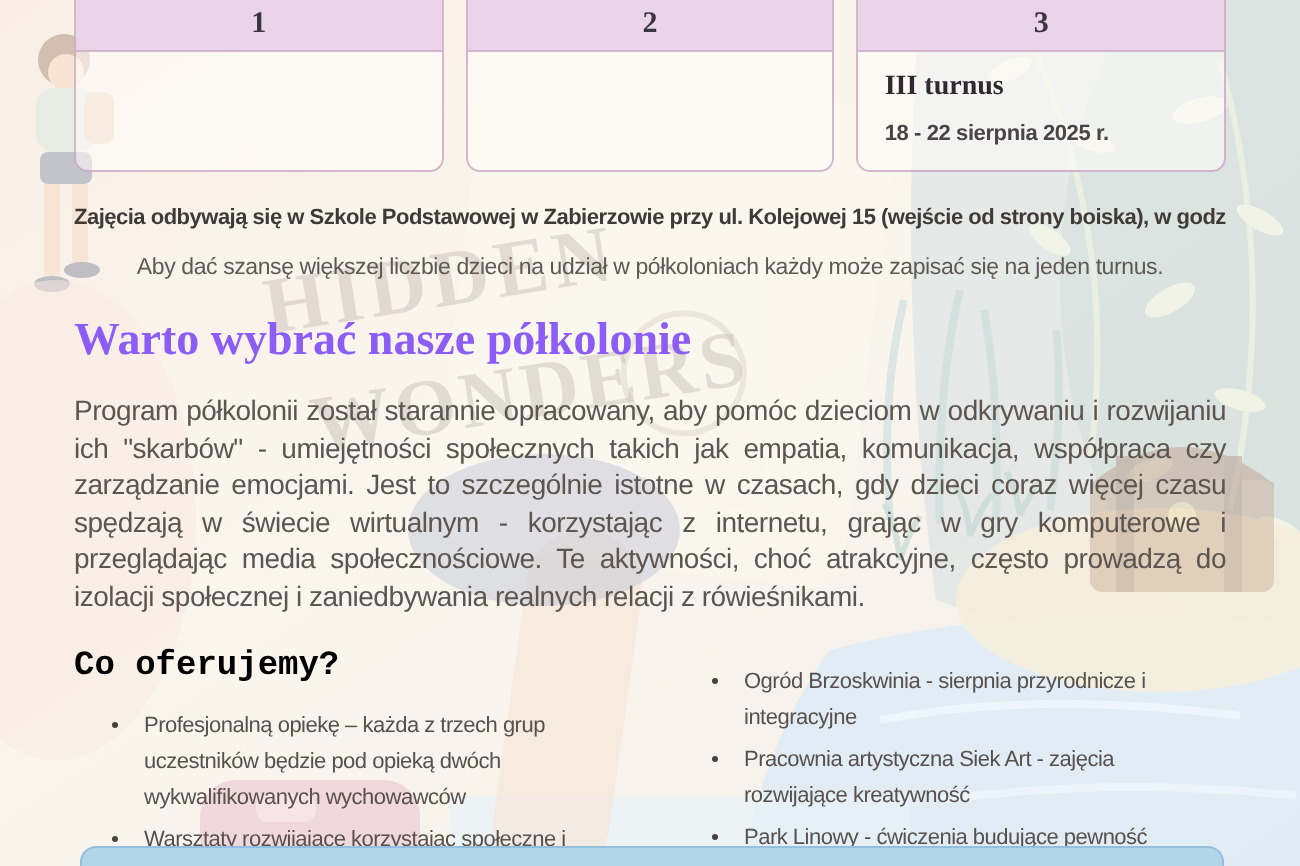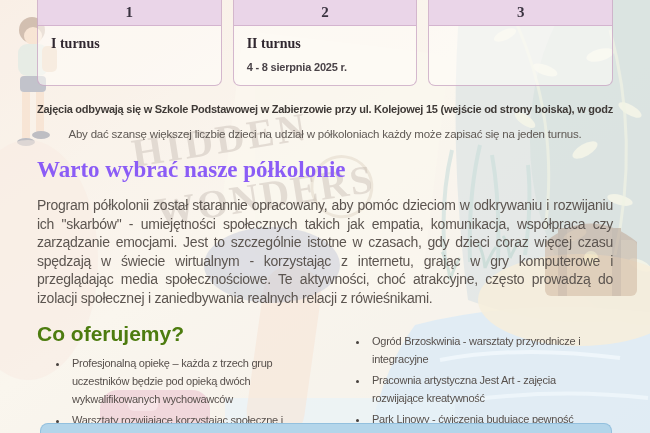--- a/index.html
+++ b/index.html
@@ -53,22 +53,22 @@
   .intro{
     margin:12px 0 0;font-size:14px;letter-spacing:-.25px;line-height:18.5px;
     color:#5c5550;text-align:justify;
   }
 
   
   .columns{display:flex;gap:28px;margin-top:16px;}
   .col-left{width:272px;flex:none;}
   .col-right{flex:1;min-width:0;}
   .col-heading{
-    margin:0;font-family:Liberation Sans, sans-serif;
-    font-weight:bold;font-size:21px;line-height:22px;color:#4d7c0f;
+    margin:0;font-family:Liberation Mono, monospace;
+    font-weight:bold;font-size:17px;line-height:22px;color:#000000;
   }
   .bullets{
     margin:9px 0 0;padding:0 0 0 20px;list-style:disc;
     font-size:11px;letter-spacing:-.25px;line-height:18px;color:#57504c;
   }
   .bullets li{margin:0 12px 3px;padding-left:3px;}
   .bullets li::marker{color:#47413e;}
 
   
   .next-bar{
@@ -169,54 +169,53 @@
 
     <rect width="650" height="433" fill="#ffffff" opacity="0.42"></rect>
   </svg>
 
   <div class="content">
 
     <div class="cards-row">
       <div class="card">
         <div class="card-header">1</div>
         <div class="card-body">
-          <div class="card-title">I turnus</div>
         </div>
       </div>
       <div class="card">
         <div class="card-header">2</div>
-        <div class="card-body">
-          <div class="card-title">II turnus</div>
-          <div class="card-dates">4 - 8 sierpnia 2025 r.</div>
-        </div>
       </div>
       <div class="card">
         <div class="card-header">3</div>
+        <div class="card-body">
+          <div class="card-title">III turnus</div>
+          <div class="card-dates">18 - 22 sierpnia 2025 r.</div>
+        </div>
       </div>
     </div>
 
     <p class="location">Zajęcia odbywają się w Szkole Podstawowej w Zabierzowie przy ul. Kolejowej 15 (wejście od strony boiska), w godzinach 9:00-14:00.</p>
     <p class="signup">Aby dać szansę większej liczbie dzieci na udział w półkoloniach każdy może zapisać się na jeden turnus.</p>
 
     <h1 class="main-heading">Warto wybrać nasze półkolonie</h1>
     <p class="intro">Program półkolonii został starannie opracowany, aby pomóc dzieciom w odkrywaniu i rozwijaniu ich "skarbów" - umiejętności społecznych takich jak empatia, komunikacja, współpraca czy zarządzanie emocjami. Jest to szczególnie istotne w czasach, gdy dzieci coraz więcej czasu spędzają w świecie wirtualnym - korzystając z internetu, grając w gry komputerowe i przeglądając media społecznościowe. Te aktywności, choć atrakcyjne, często prowadzą do izolacji społecznej i zaniedbywania realnych relacji z rówieśnikami.</p>
 
     <div class="columns">
       <div class="col-left">
         <h2 class="col-heading">Co oferujemy?</h2>
         <ul class="bullets">
             <li>Profesjonalną opiekę – każda z trzech grup uczestników będzie pod opieką dwóch wykwalifikowanych wychowawców</li>
             <li>Warsztaty rozwijające korzystając społeczne i emocjonalne</li>
             <li>Ciekawe wycieczki edukacyjne</li>
           </ul>
       </div>
       <div class="col-right">
         <ul class="bullets">
-            <li>Ogród Brzoskwinia - warsztaty przyrodnicze i integracyjne</li>
-            <li>Pracownia artystyczna Jest Art - zajęcia rozwijające kreatywność</li>
+            <li>Ogród Brzoskwinia - sierpnia przyrodnicze i integracyjne</li>
+            <li>Pracownia artystyczna Siek Art - zajęcia rozwijające kreatywność</li>
             <li>Park Linowy - ćwiczenia budujące pewność siebie i współpracę</li>
           </ul>
       </div>
     </div>
 
   </div>
 
   <div class="next-bar"></div>
 
 </div>

